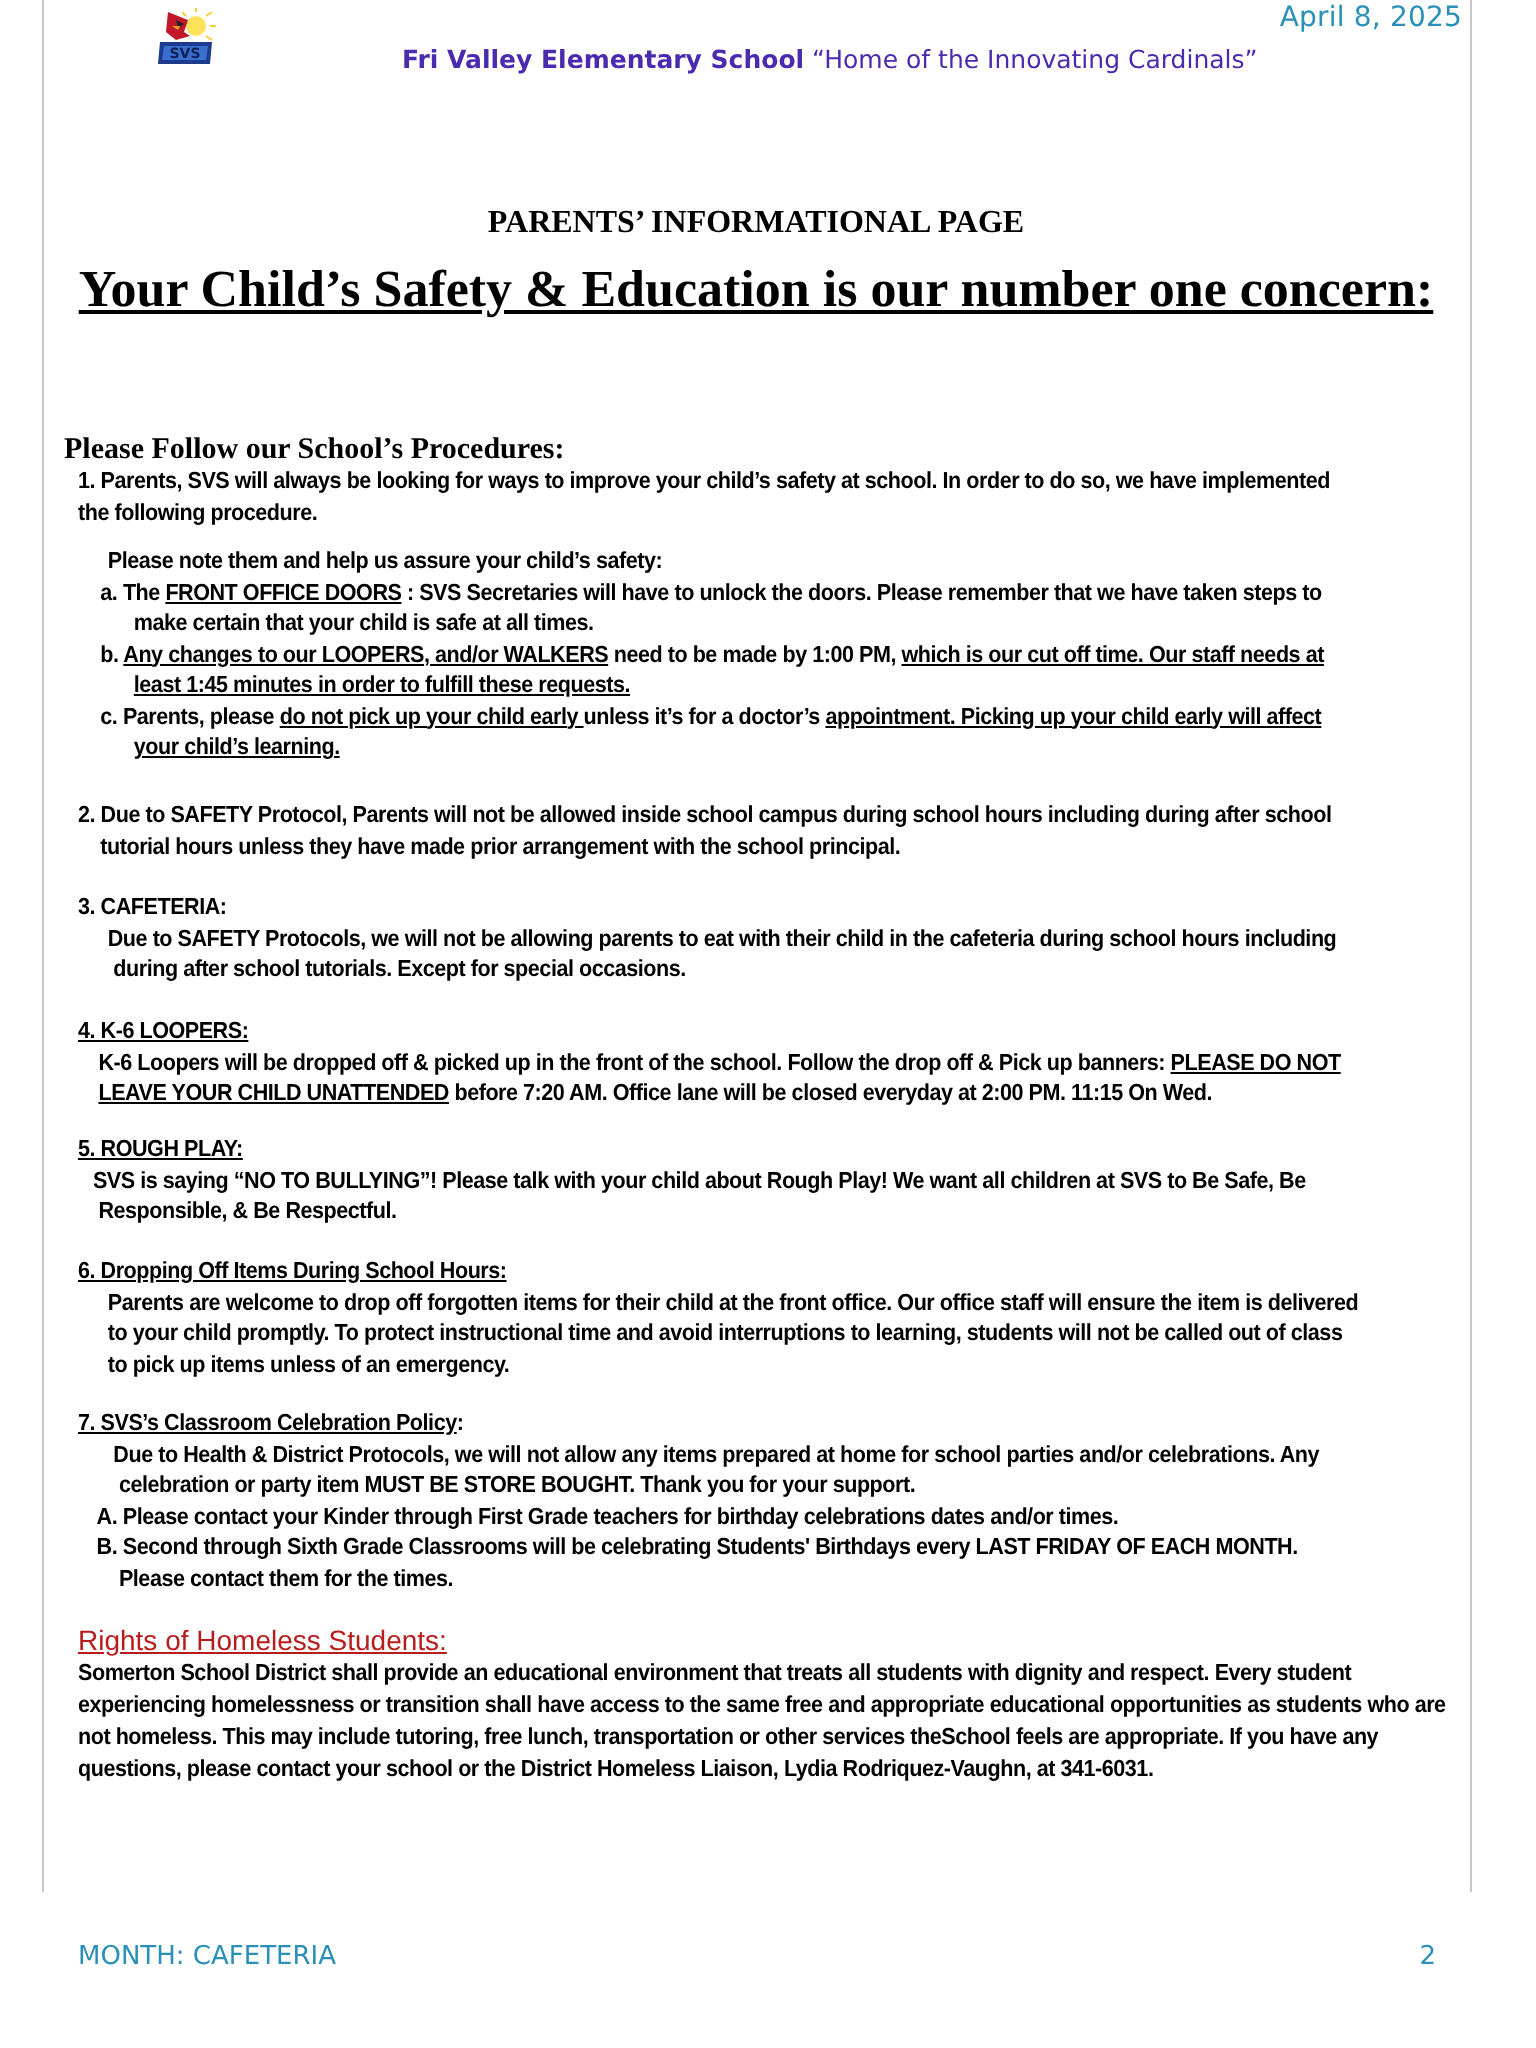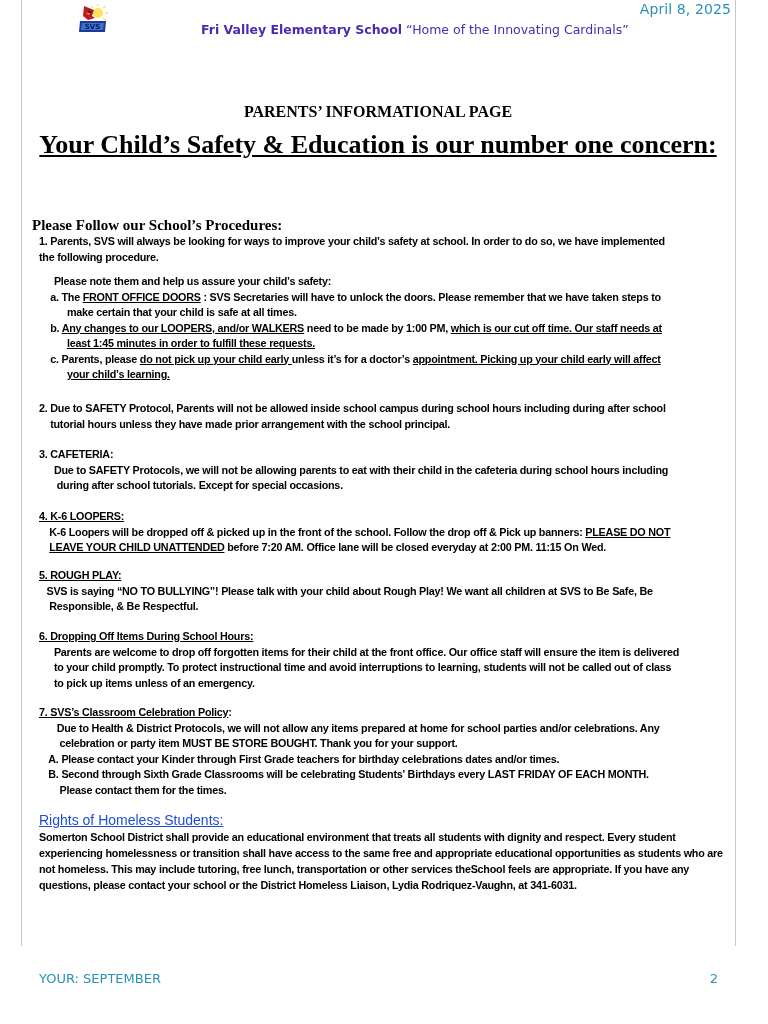--- a/index.html
+++ b/index.html
@@ -12,21 +12,21 @@
     .school-line .name { font-weight: bold; }
     .title { position: absolute; left: 0; width: 756px; top: 103px; text-align: center; font-family: Liberation Serif, serif; font-weight: bold; font-size: 16px; }
     .subtitle { position: absolute; left: 0; width: 756px; top: 130px; text-align: center; font-family: "Liberation Serif", serif; font-weight: bold; font-size: 26px; text-decoration: underline; }
     .proc-heading { position: absolute; left: 32px; top: 194px; font-family: "Liberation Serif", serif; font-weight: bold; font-size: 15px; margin-top: 23px; }
     .content { position: absolute; left: 39px; width: 690px; font-size: 11.6px; font-weight: bold; line-height: 15.5px; letter-spacing: -0.25px; transform: scaleX(0.93); transform-origin: left top; }
     .content p { margin: 0; }
     .u { text-decoration: underline; }
     .ind1 { padding-left: 16px; }
     .ind2 { padding-left: 11px; }
     .hang { padding-left: 30px; text-indent: -18px; }
-    .homeless-heading { position: absolute; left: 39px; top: 812px; font-size: 14px; color: #1d4ed8; text-decoration: underline; font-weight: normal; }
+    .homeless-heading { position: absolute; left: 39px; top: 812px; font-size: 14px; color: #b91c1c; text-decoration: underline; font-weight: normal; }
     .homeless-body { position: absolute; left: 39px; top: 829px; width: 750px; font-size: 11.6px; font-weight: bold; line-height: 16px; letter-spacing: -0.25px; transform: scaleX(0.93); transform-origin: left top; }
     .footer-month { position: absolute; left: 39px; top: 971px; font-size: 13px; color: #2a90b8; font-family: "DejaVu Sans", sans-serif; }
     .footer-page { position: absolute; right: 50px; top: 971px; font-size: 13px; color: #2a90b8; font-family: "DejaVu Sans", sans-serif; }
   </style>
 </head>
 <body>
 
 <div class="frame-left"></div>
 <div class="frame-right"></div>
 
@@ -94,14 +94,14 @@
 <div class="content" style="top:704px;">
   <p><span class="u">7. SVS’s Classroom Celebration Policy</span><span>:</span></p>
   <p class="hang" style="padding-left:22px;text-indent:-3px;">Due to Health &amp; District Protocols, we will not allow any items prepared at home for school parties and/or celebrations. Any celebration or party item MUST BE STORE BOUGHT. Thank you for your support.</p>
   <p class="hang" style="padding-left:22px;text-indent:-12px;">A. Please contact your Kinder through First Grade teachers for birthday celebrations dates and/or times.</p>
   <p class="hang" style="padding-left:22px;text-indent:-12px;">B. Second through Sixth Grade Classrooms will be celebrating Students' Birthdays every LAST FRIDAY OF EACH MONTH. Please contact them for the times.</p>
 </div>
 
 <div class="homeless-heading">Rights of Homeless Students:</div>
 <div class="homeless-body">Somerton School District shall provide an educational environment that treats all students with dignity and respect. Every student experiencing homelessness or transition shall have access to the same free and appropriate educational opportunities as students who are not homeless. This may include tutoring, free lunch, transportation or other services theSchool feels are appropriate. If you have any questions, please contact your school or the District Homeless Liaison, Lydia Rodriquez-Vaughn, at 341-6031.</div>
 
-<div class="footer-month">YOUR: SEPTEMBER</div>
+<div class="footer-month">MONTH: CAFETERIA</div>
 <div class="footer-page">2</div>
 
 </body></html>

